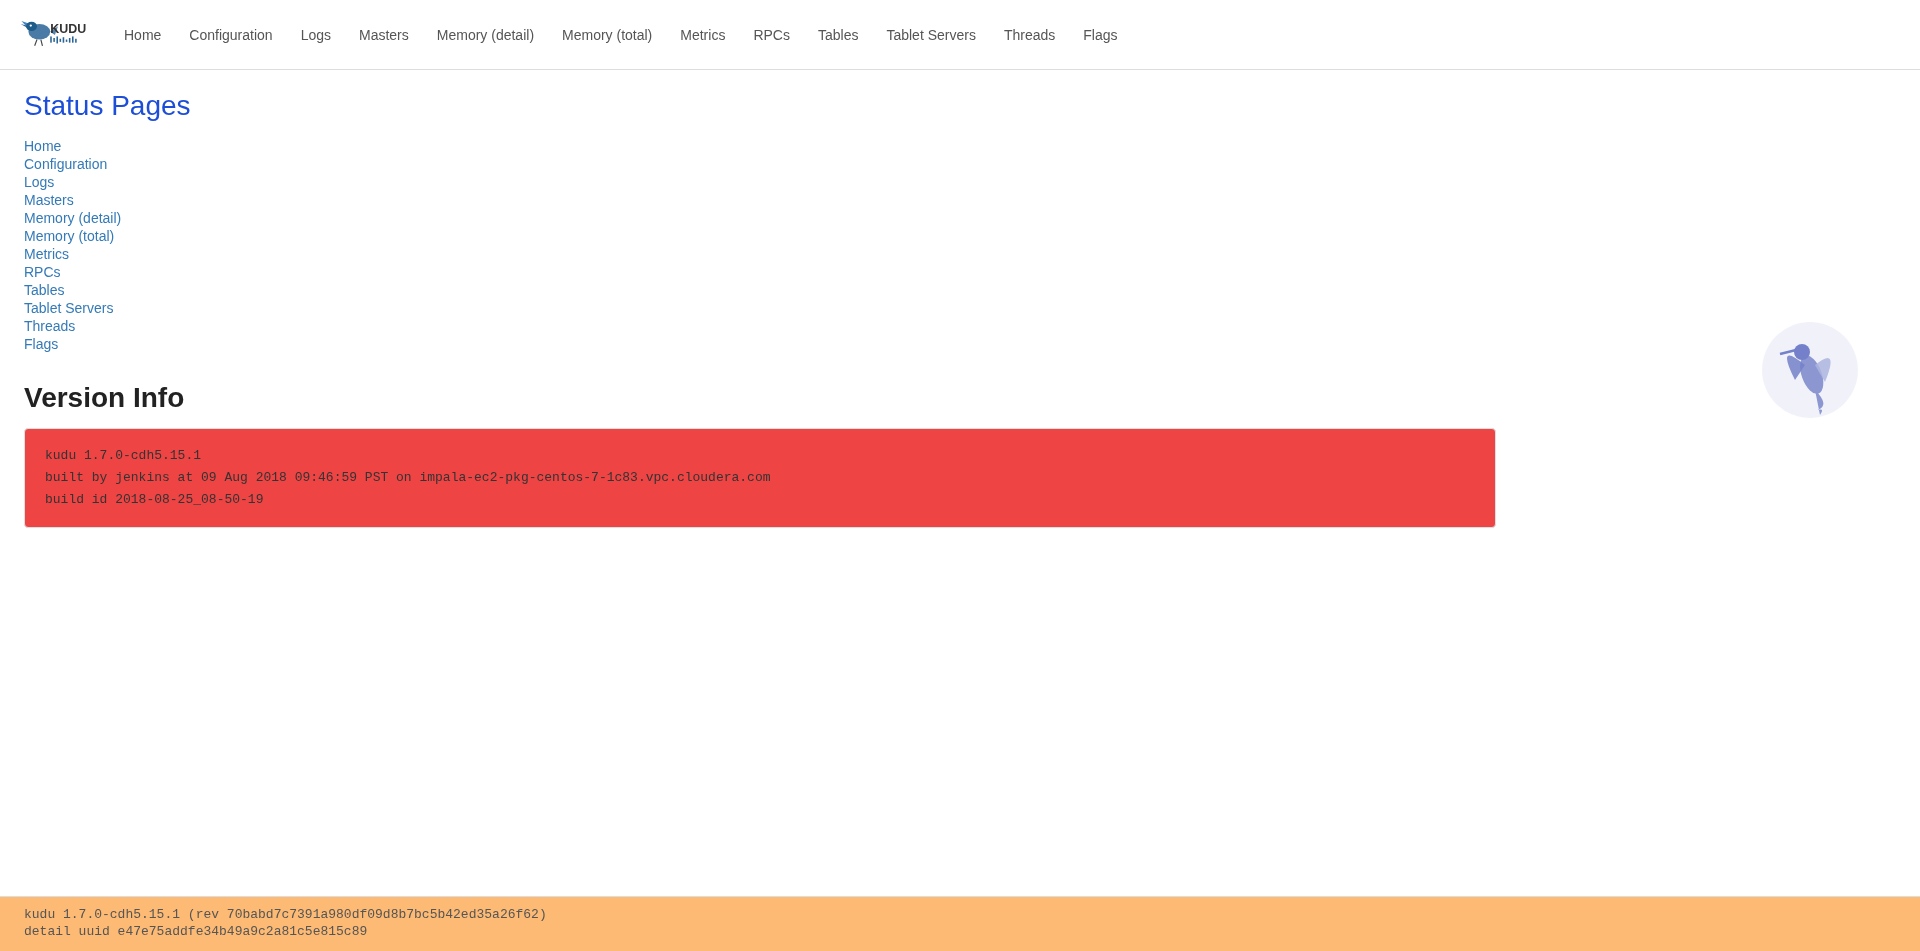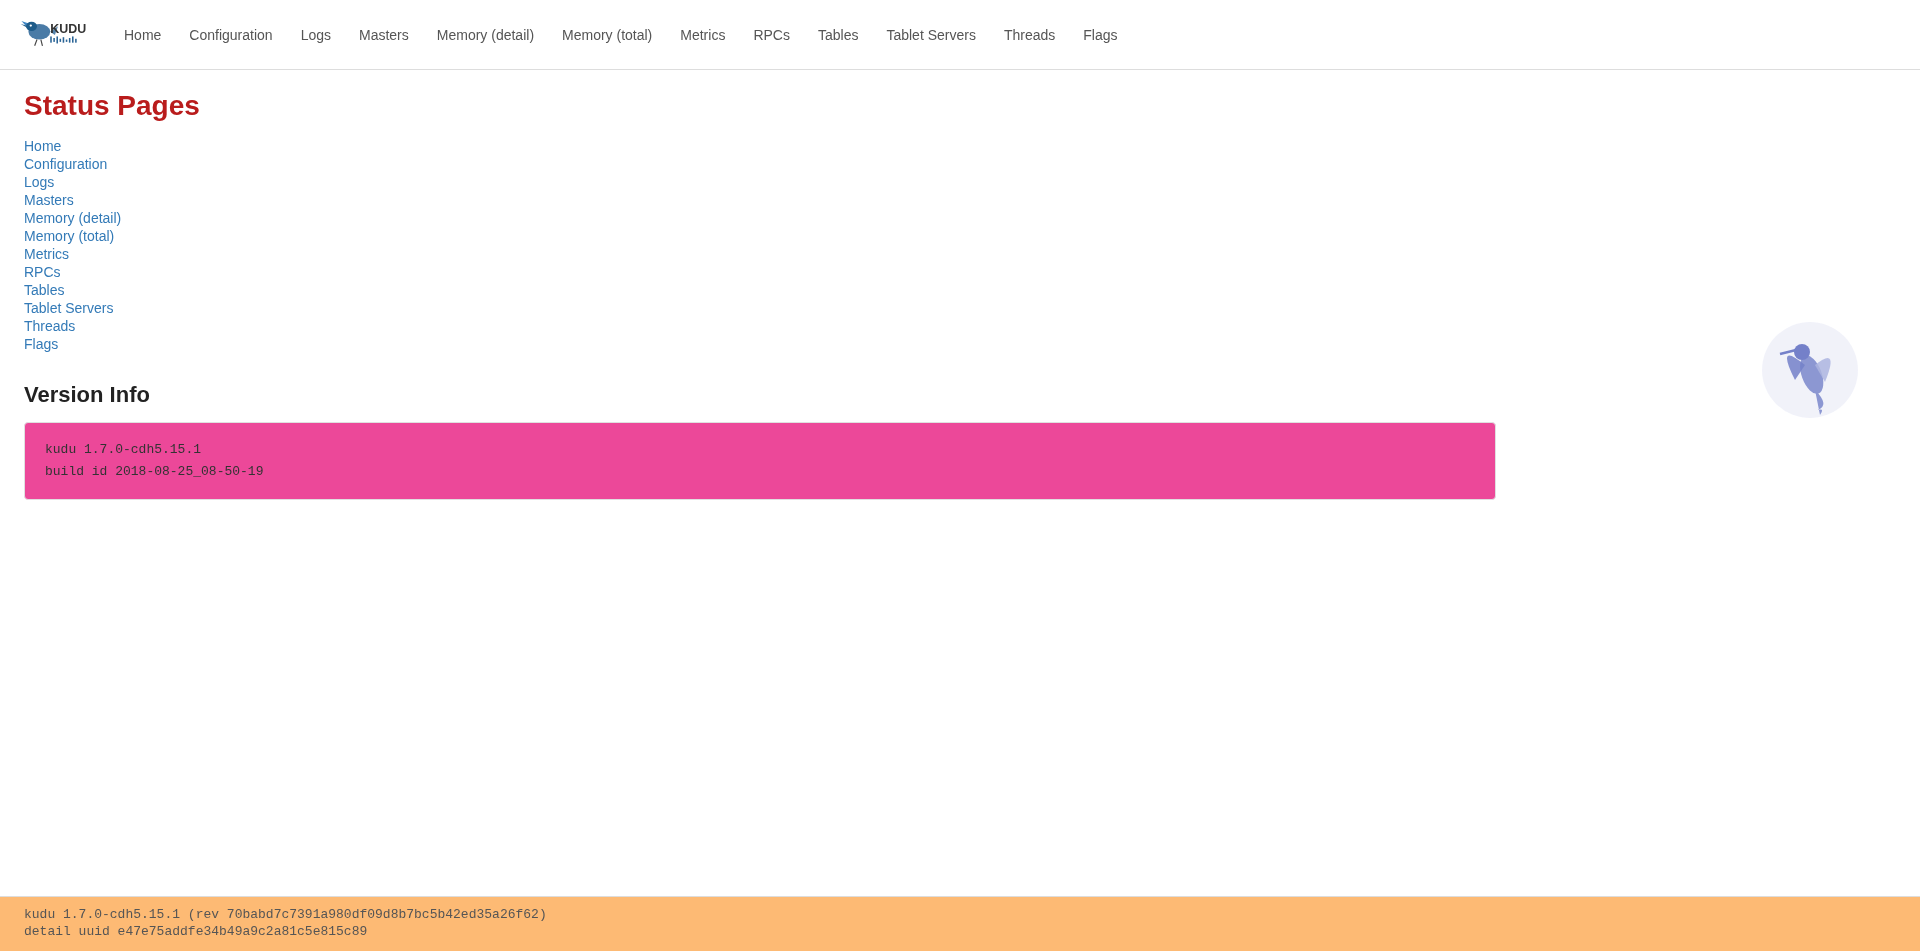--- a/index.html
+++ b/index.html
@@ -53,23 +53,23 @@
     }
 
     
     .main-content {
       padding: 20px 24px;
       max-width: 1520px;
     }
 
     h1.page-title {
       font-size: 28px;
-      font-weight: bold;
+      font-weight: normal;
       margin-bottom: 16px;
-      color: #b91c1c;
+      color: #1d4ed8;
     }
 
     .status-links {
       list-style: none;
       margin-bottom: 30px;
     }
 
     .status-links li {
       margin-bottom: 2px;
     }
@@ -84,28 +84,28 @@
     .bird-watermark {
       position: absolute;
       right: 60px;
       top: 320px;
       width: 100px;
       height: 100px;
       opacity: 0.85;
     }
 
     h2.section-title {
-      font-size: 22px;
+      font-size: 28px;
       font-weight: bold;
       margin-bottom: 14px;
       color: #222;
     }
 
     .version-box {
-      background: #ec4899;
+      background: #ef4444;
       border: 1px solid #e0e0e0;
       border-radius: 4px;
       padding: 16px 20px;
       font-family: 'Courier New', monospace;
       font-size: 13px;
       line-height: 1.7;
       color: #333;
       max-width: 1500px;
     }
 
@@ -249,20 +249,21 @@
 
           <path d="M5,20 Q20,35 8,40 Q15,38 10,45 Z" fill="#7986cb"></path>
         </g>
       </svg>
     </div>
 
     <h2 class="section-title">Version Info</h2>
 
     <div class="version-box">
       <div>kudu 1.7.0-cdh5.15.1</div>
+      <div>built by jenkins at 09 Aug 2018 09:46:59 PST on impala-ec2-pkg-centos-7-1c83.vpc.cloudera.com</div>
       <div>build id 2018-08-25_08-50-19</div>
     </div>
   </div>
 
   <div class="footer">
     <div>kudu 1.7.0-cdh5.15.1 (rev 70babd7c7391a980df09d8b7bc5b42ed35a26f62)</div>
     <div>detail uuid e47e75addfe34b49a9c2a81c5e815c89</div>
   </div>
 
 </div>

